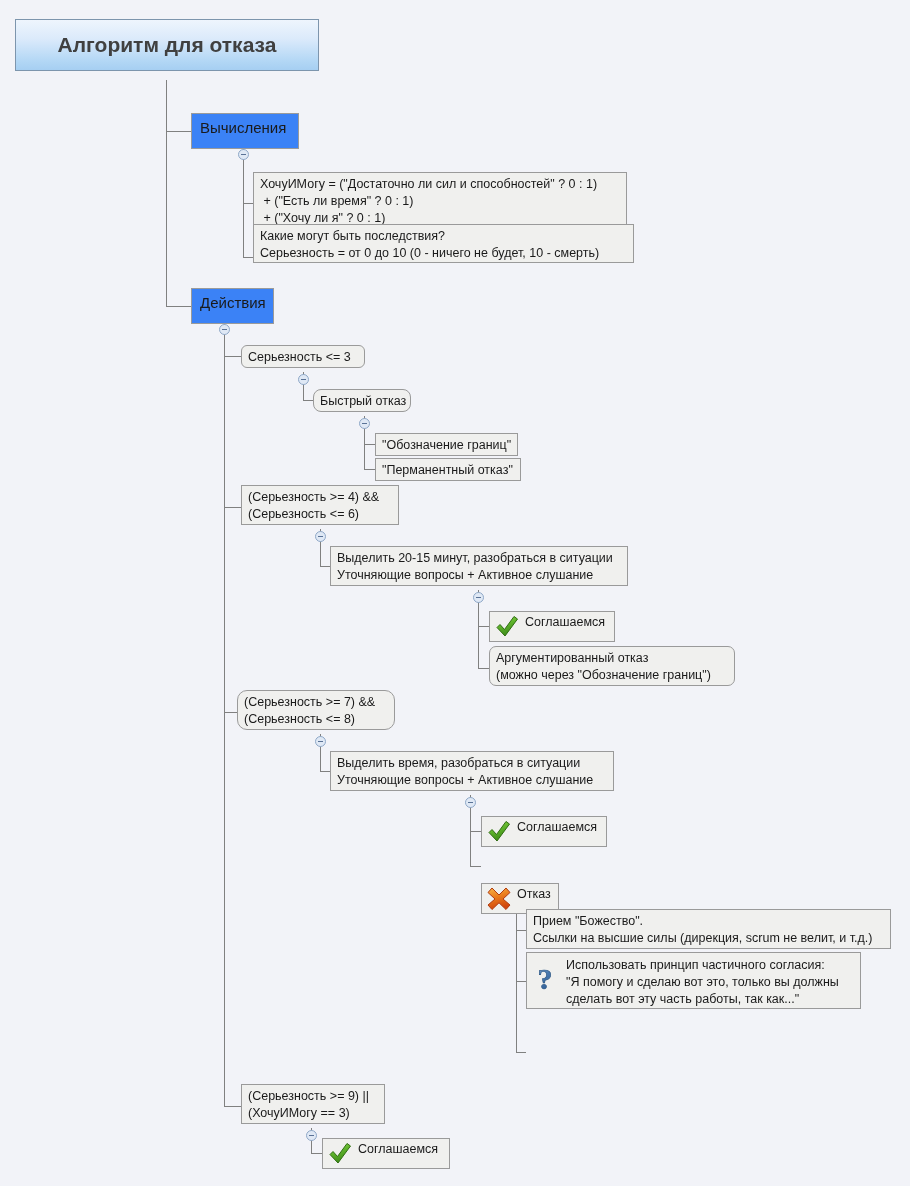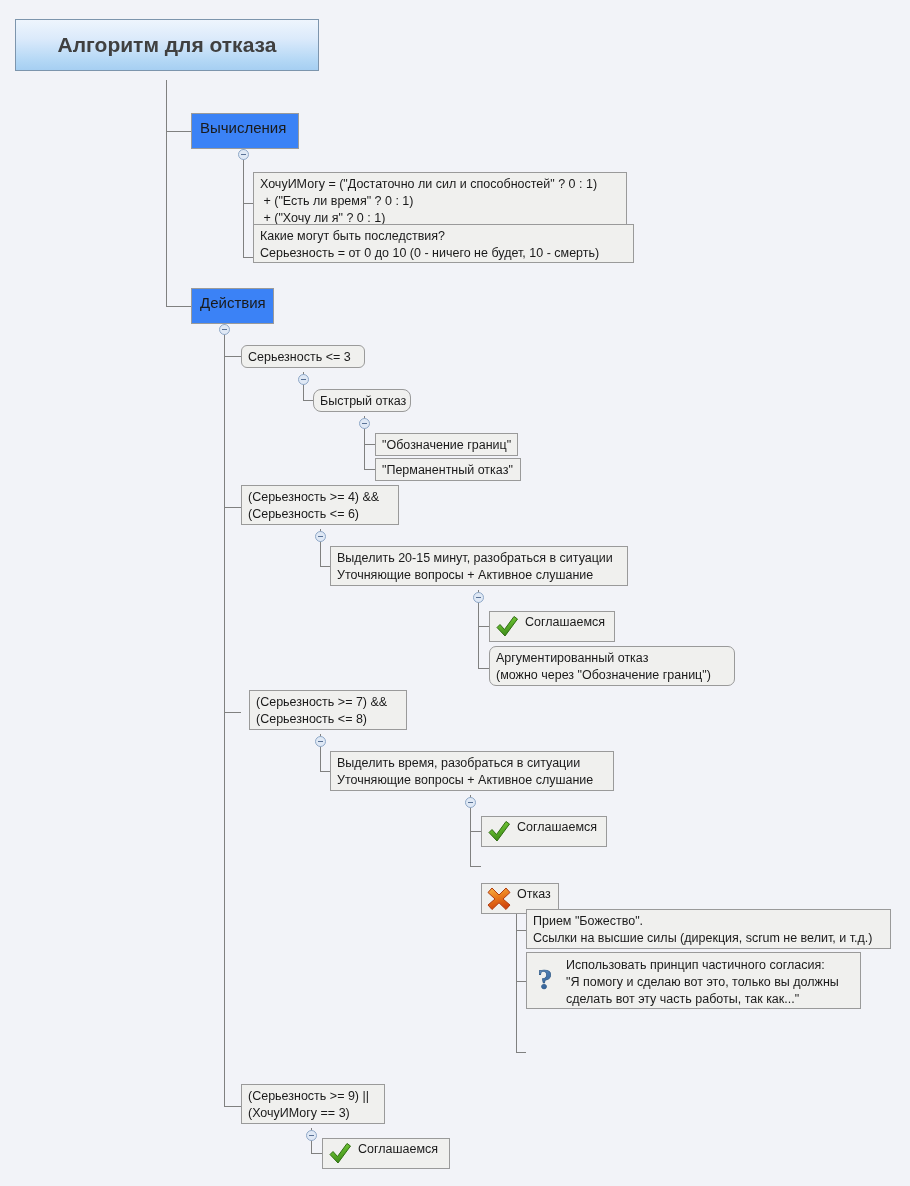--- a/index.html
+++ b/index.html
@@ -207,21 +207,21 @@
         </linearGradient>
       </defs>
       <path d="M3 13.5 L6 10.5 L10.5 15.5 L20 2.5 L23.5 5 L11 22 Z" fill="url(#gchk1)" stroke="#2f6d12" stroke-width="1" stroke-linejoin="round"></path>
     </svg>
     <span class="txt">Соглашаемся</span>
   </div>
 
   <div class="node" style="left:489px; top:646px; width:246px; height:40px;border-radius:7px;">Аргументированный отказ
 (можно через "Обозначение границ")</div>
 
-  <div class="node" style="left:249px; top:690px; width:158px; height:40px;">(Серьезность &gt;= 7) &amp;&amp;
+  <div class="node" style="left:237px; top:690px; width:158px; height:40px;border-radius:10px;">(Серьезность &gt;= 7) &amp;&amp;
 (Серьезность &lt;= 8)</div>
 
   <div class="node" style="left:330px; top:751px; width:284px; height:40px;">Выделить время, разобраться в ситуации
 Уточняющие вопросы + Активное слушание</div>
 
   <div class="node icon-node" style="left:481px; top:816px; width:126px; height:31px;">
     <svg class="ico" width="26" height="25" viewBox="0 0 26 25">
       <path d="M3 13.5 L6 10.5 L10.5 15.5 L20 2.5 L23.5 5 L11 22 Z" fill="url(#gchk1)" stroke="#2f6d12" stroke-width="1" stroke-linejoin="round"></path>
     </svg>
     <span class="txt">Соглашаемся</span>

